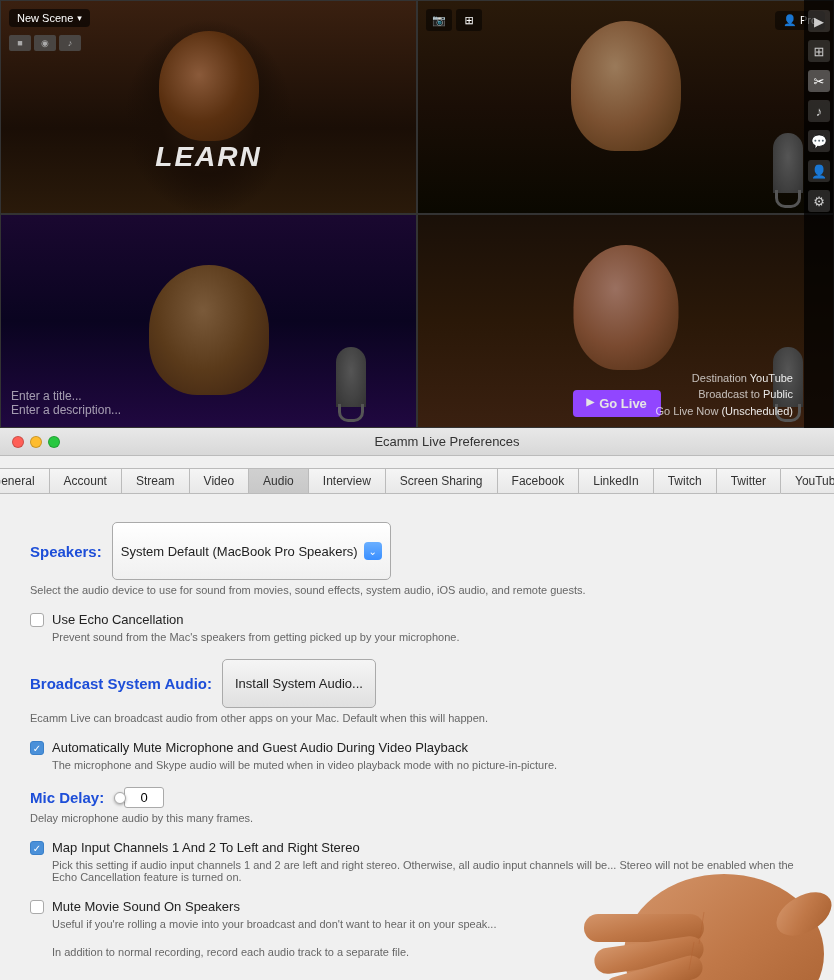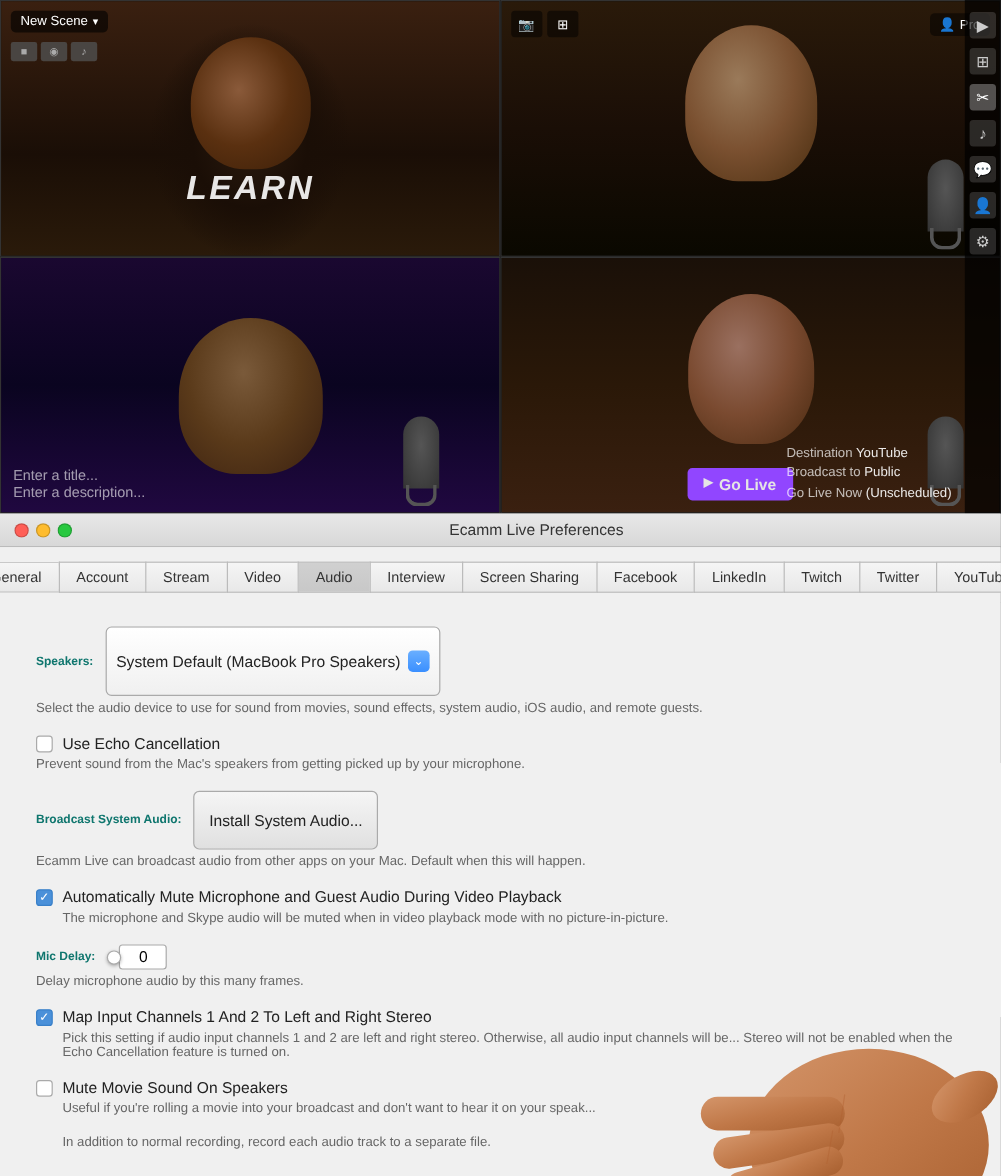--- a/index.html
+++ b/index.html
@@ -229,21 +229,21 @@
     .go-live-btn::before {
       content: '▶';
       font-size: 10px;
     }
 
     .destination-info {
       position: absolute;
       bottom: 8px; right: 40px;
       color: rgba(255,255,255,0.7);
       font-size: 11px;
-      text-align: left;
+      text-align: right;
       line-height: 1.5;
     }
     .dest-value {
       color: rgba(255,255,255,0.9);
     }
 
     
     .prefs-panel {
       background: #f0f0f0;
       width: 834px;
@@ -314,23 +314,23 @@
     .setting-row {
       margin-bottom: 16px;
     }
     .setting-label-row {
       display: flex;
       align-items: center;
       gap: 10px;
       margin-bottom: 4px;
     }
     .setting-label {
-      font-size: 10px;
+      font-size: 15px;
       font-weight: 600;
-      color: #0f766e;
+      color: #1d4ed8;
     }
     .setting-desc {
       font-size: 11px;
       color: #666;
       margin-bottom: 6px;
     }
 
     
     .select-wrapper {
       display: inline-flex;
@@ -572,21 +572,21 @@
         </div>
       </div>
       <div class="setting-desc">Select the audio device to use for sound from movies, sound effects, system audio, iOS audio, and remote guests.</div>
     </div>
 
     <div class="setting-row">
       <div class="checkbox-row">
         <div class="checkbox"></div>
         <span class="checkbox-label">Use Echo Cancellation</span>
       </div>
-      <div class="setting-desc" style="">Prevent sound from the Mac's speakers from getting picked up by your microphone.</div>
+      <div class="setting-desc" style="margin-left:22px;">Prevent sound from the Mac's speakers from getting picked up by your microphone.</div>
     </div>
 
     <div class="setting-row">
       <div class="setting-label-row">
         <span class="setting-label">Broadcast System Audio:</span>
         <button class="install-btn">Install System Audio...</button>
       </div>
       <div class="setting-desc">Ecamm Live can broadcast audio from other apps on your Mac. Default when this will happen.</div>
     </div>
 

